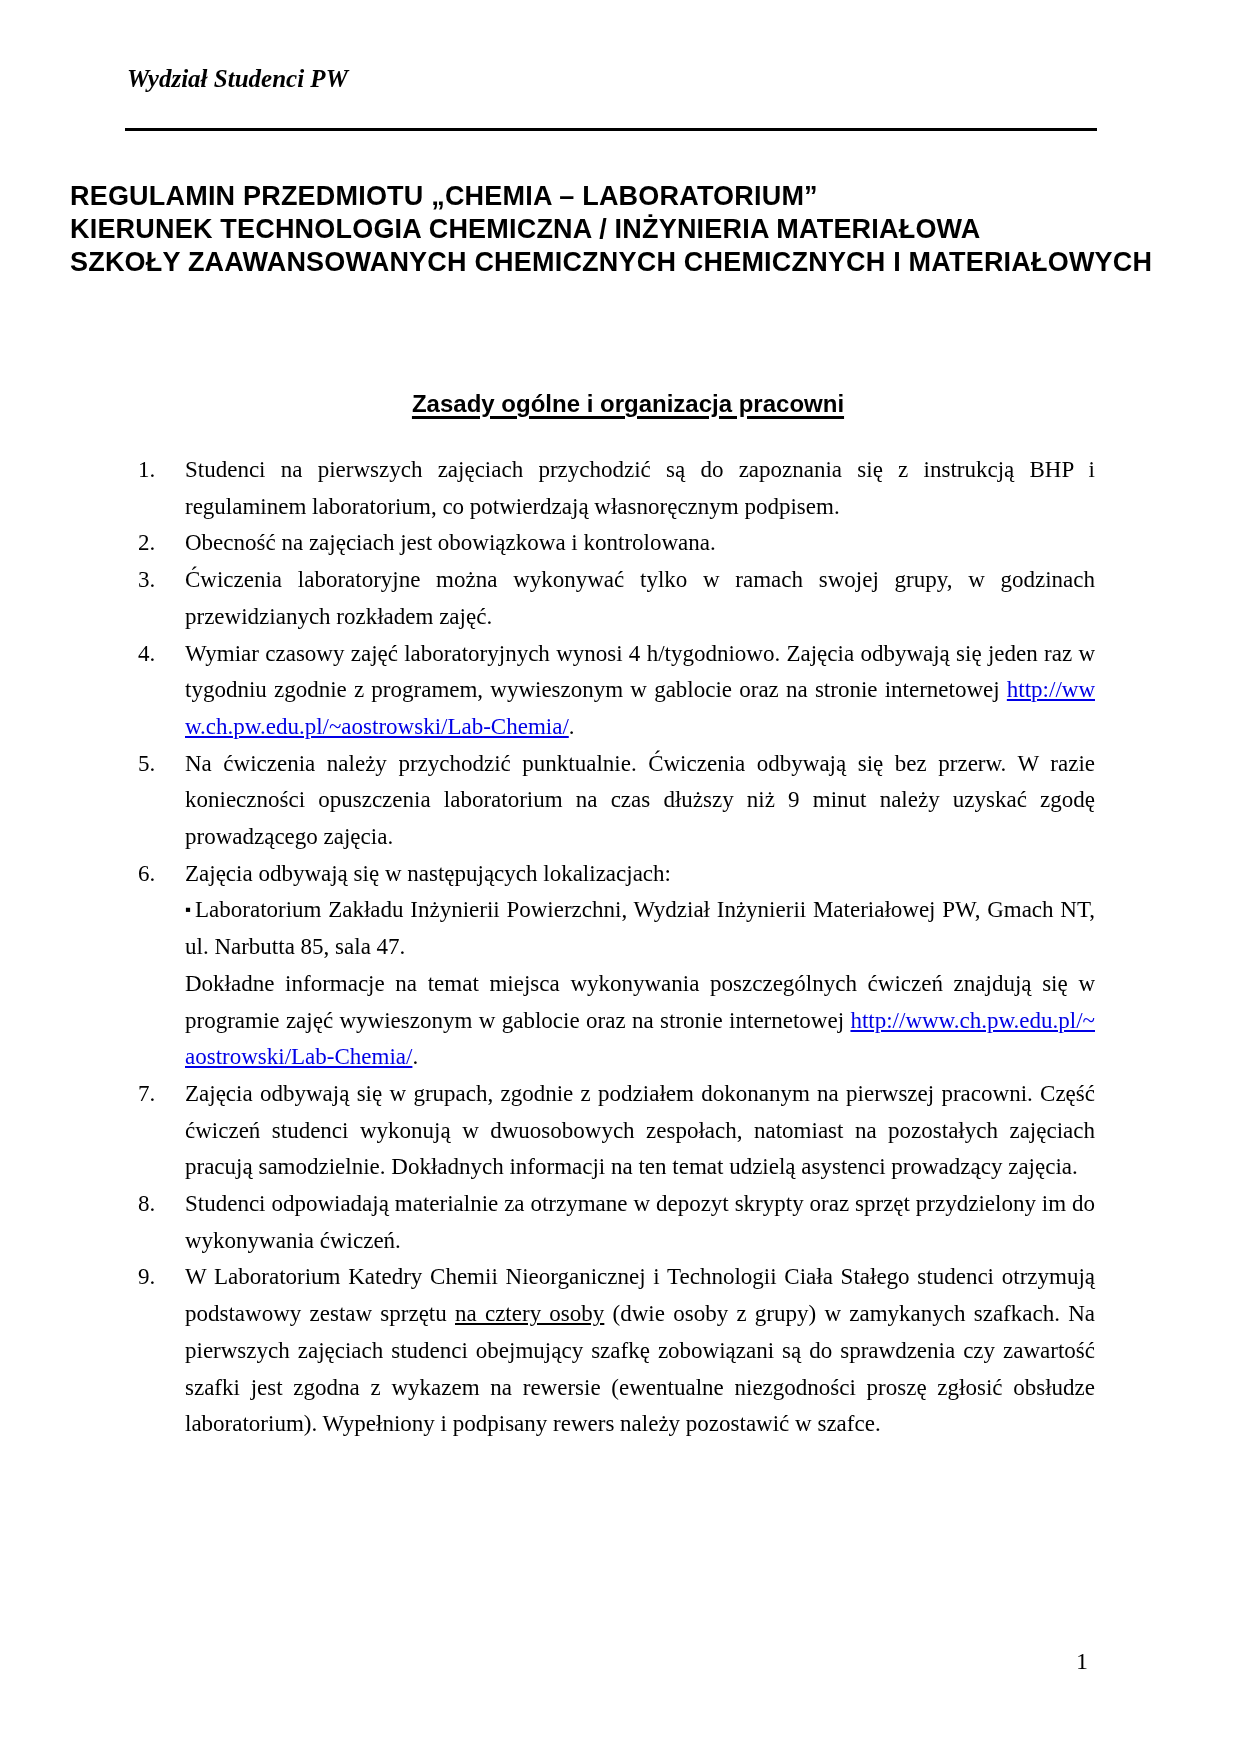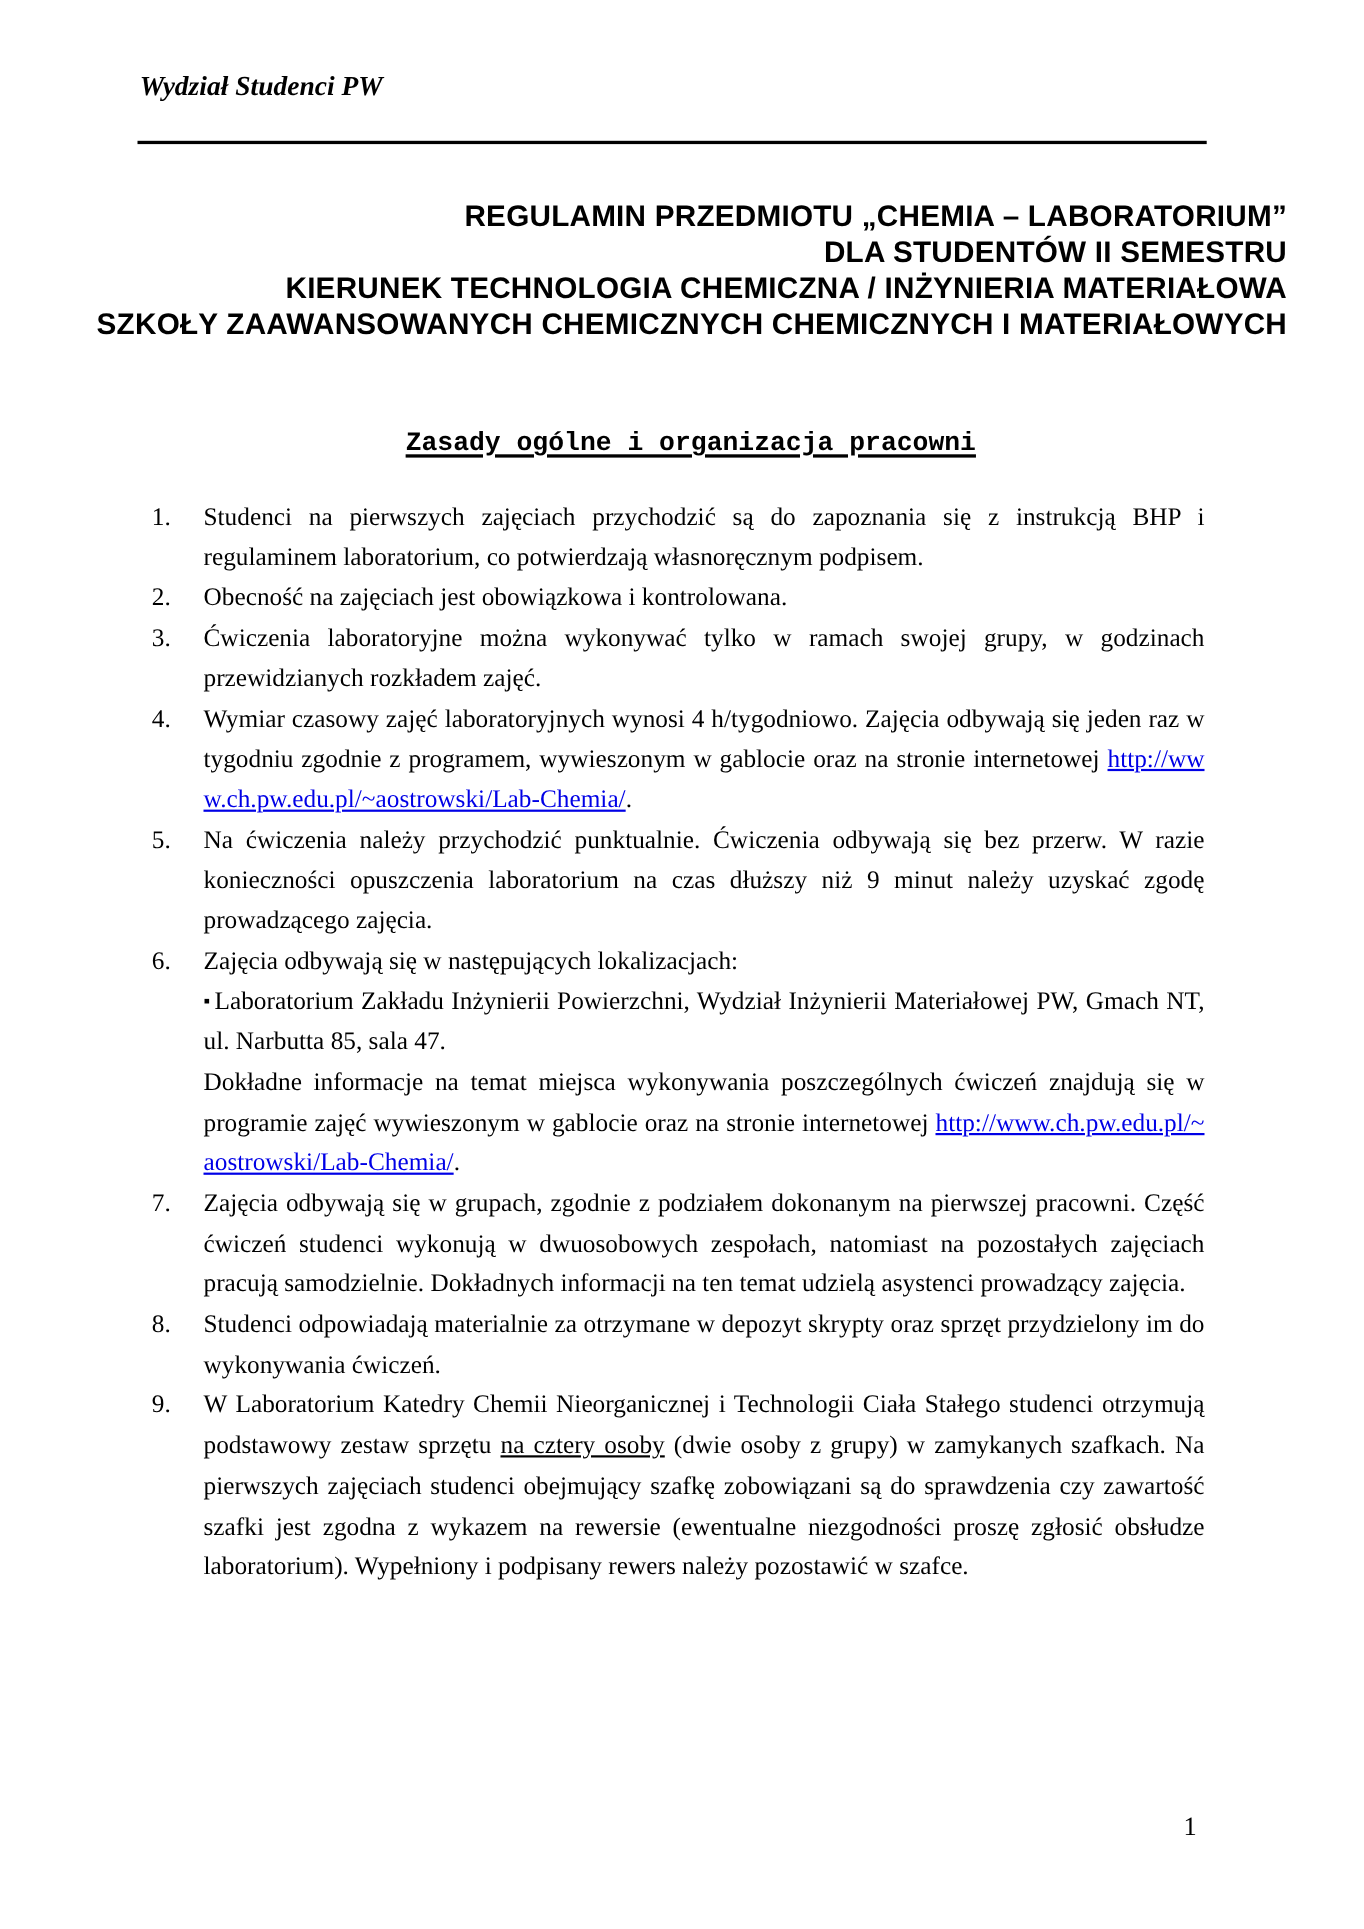--- a/index.html
+++ b/index.html
@@ -26,32 +26,32 @@
   }
   .header-rule {
     position: absolute;
     left: 125px; top: 128px;
     width: 972px; height: 0;
     border-bottom: 3px solid #000;
   }
   .doc-title {
     position: absolute;
     left: 70px; right: 70px; top: 180px;
-    text-align: right;
+    text-align: left;
     font-family: "Liberation Sans", sans-serif;
     font-weight: bold;
     font-size: 27px;
     line-height: 33px;
     letter-spacing: 0.2px;
   }
   .section-heading {
     position: absolute;
     left: 70px; right: 54px; top: 390px;
     text-align: center;
-    font-family: Liberation Mono, monospace;
+    font-family: Liberation Sans, sans-serif;
     font-weight: bold;
     font-size: 24px;
     text-decoration: underline;
     text-decoration-thickness: 3px;
     text-underline-offset: 4px;
   }
   .rules-list {
     position: absolute;
     left: 138px; top: 452px;
     width: 957px;
@@ -92,21 +92,20 @@
 <div class="page">
 
   <div class="doc-header">
     <div>Wydział Studenci PW</div>
   </div>
 
   <div class="header-rule"></div>
 
   <div class="doc-title">
     <div>REGULAMIN PRZEDMIOTU „CHEMIA – LABORATORIUM”</div>
-    <div>DLA STUDENTÓW II SEMESTRU</div>
     <div>KIERUNEK TECHNOLOGIA CHEMICZNA / INŻYNIERIA MATERIAŁOWA</div>
     <div>SZKOŁY ZAAWANSOWANYCH CHEMICZNYCH CHEMICZNYCH I MATERIAŁOWYCH</div>
   </div>
 
   <div class="section-heading">Zasady ogólne i organizacja pracowni</div>
 
   <div class="rules-list">
 
     <div class="item">
       <span class="num">1.</span>

